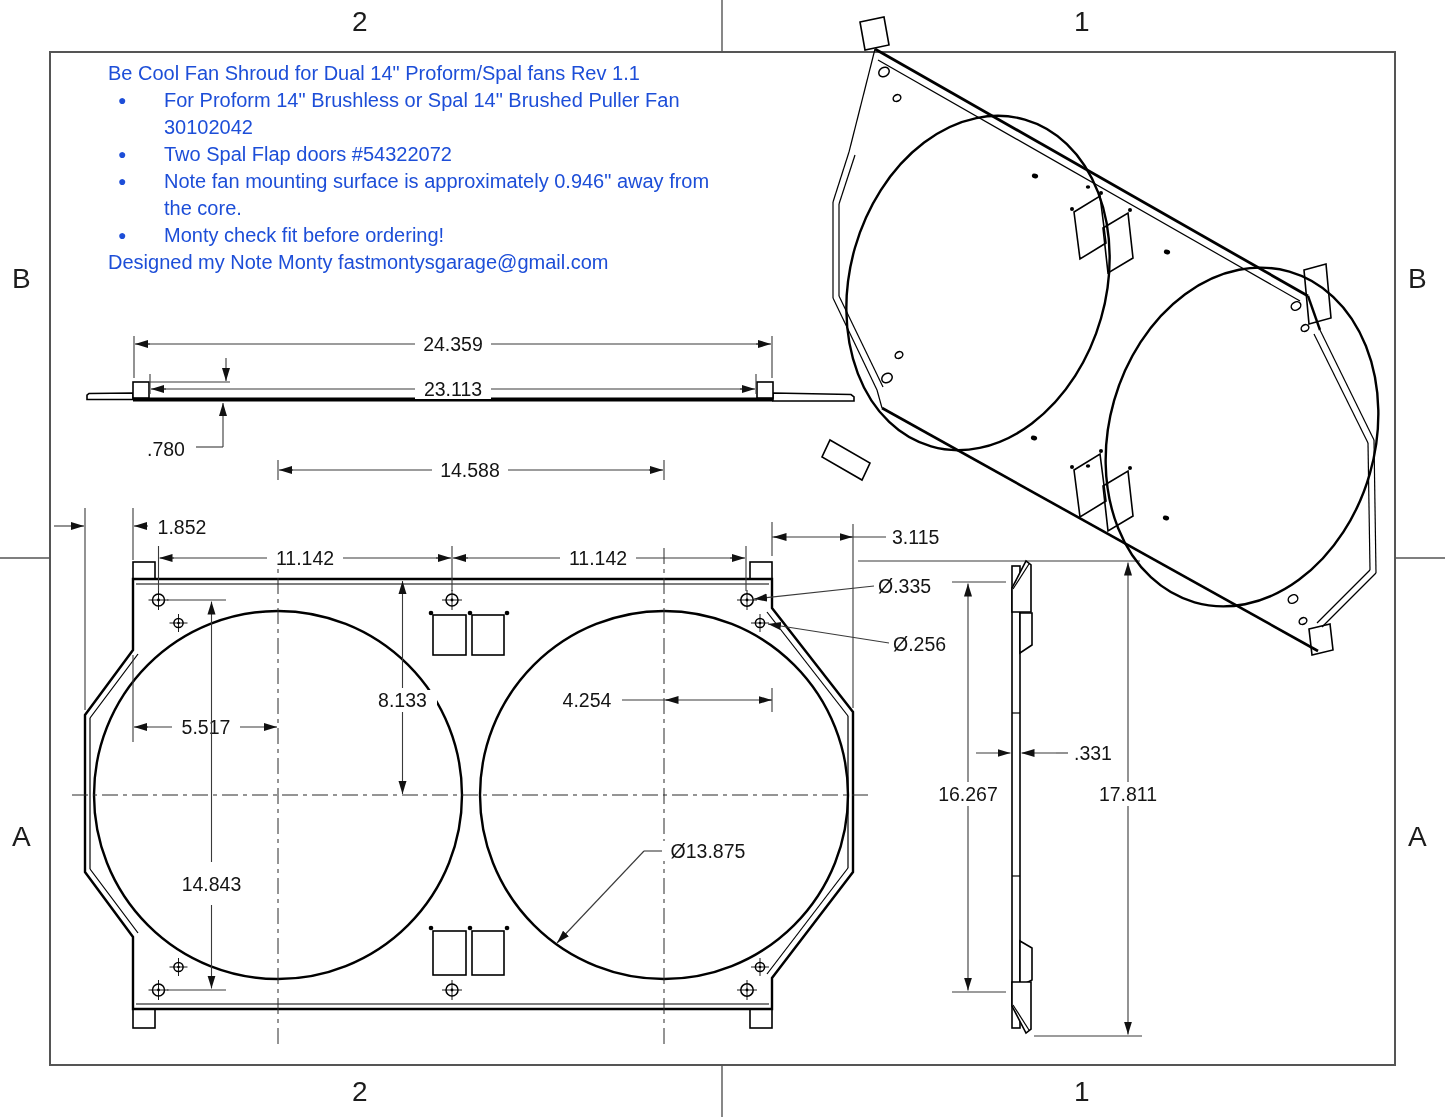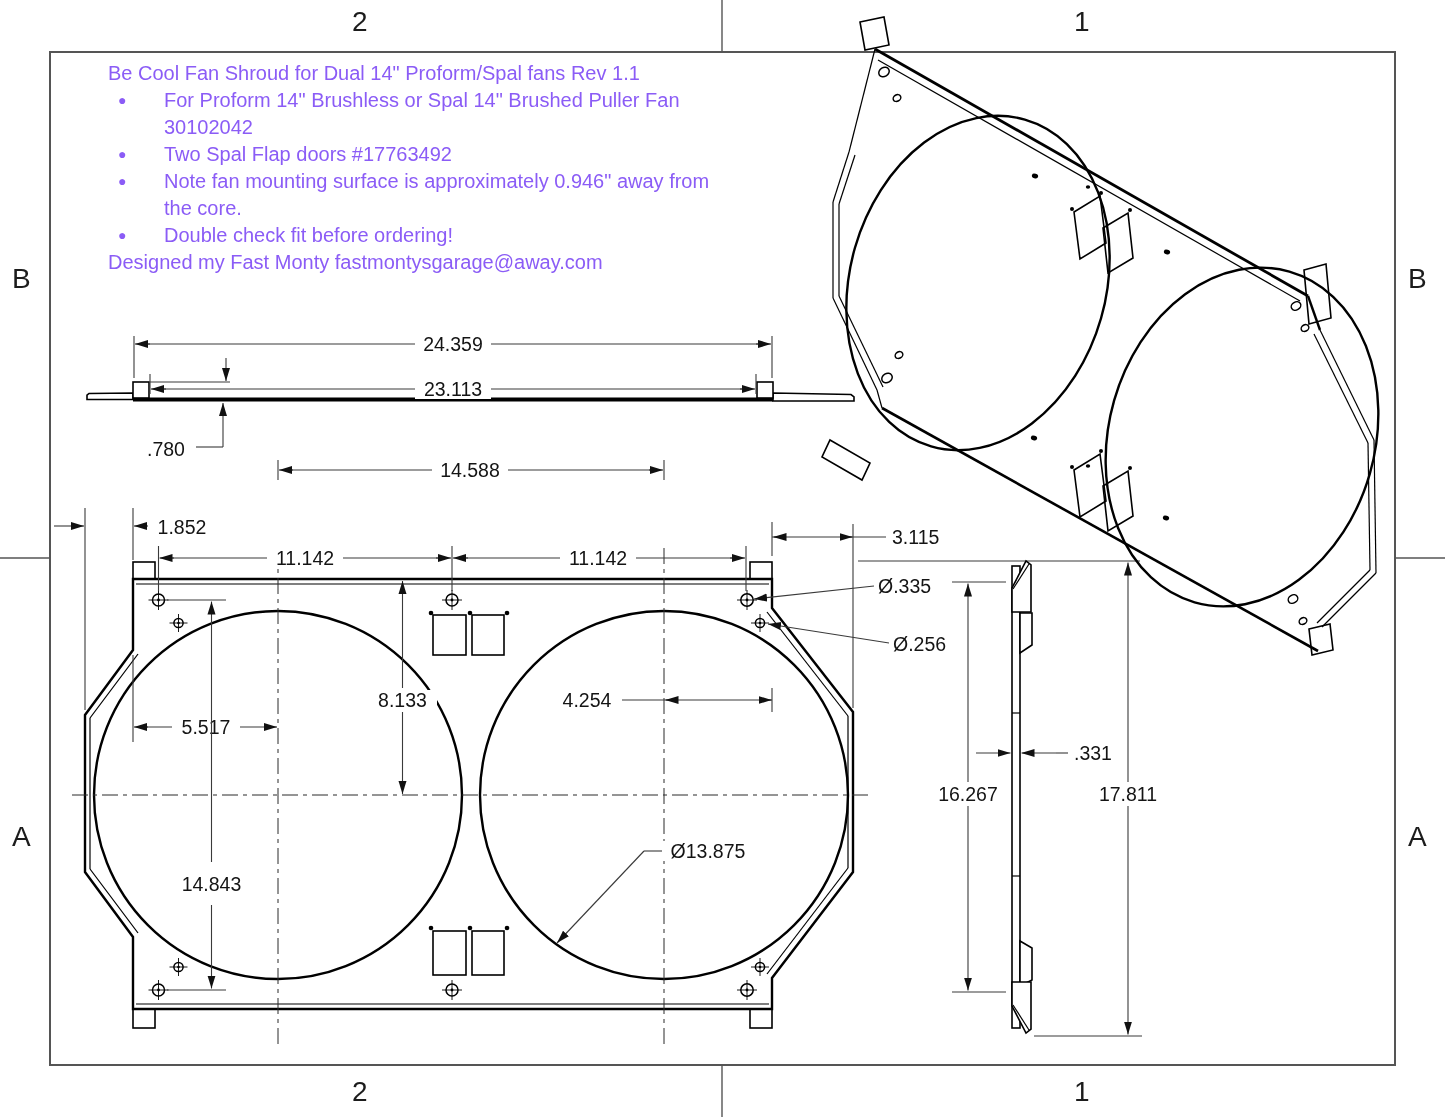--- a/index.html
+++ b/index.html
@@ -1,20 +1,20 @@
 <!DOCTYPE html>
 <html><head>
 <meta charset="utf-8">
 <style>
   html,body{margin:0;padding:0;background:#e8e8e8;}
   .sheet{position:relative;width:1445px;height:1117px;background:#ffffff;overflow:hidden;
          font-family:"Liberation Sans",sans-serif;}
   .sheet svg{position:absolute;left:0;top:0;}
   .zone{position:absolute;font-size:28px;color:#1c1c1c;}
-  .notes{position:absolute;left:108px;top:60px;width:652px;color:#8b5cf6;
+  .notes{position:absolute;left:108px;top:60px;width:652px;color:#1d4ed8;
          font-size:20px;line-height:27px;}
   .notes ul{list-style:none;margin:0;padding:0;}
   .notes li{display:flex;}
   .blt{width:46px;padding-left:10px;font-size:14px;line-height:27px;}
   .btxt{flex:1;max-width:562px;}
   
   .ol{stroke:#000;stroke-width:2.4;fill:none;}
   .thin{stroke:#000;stroke-width:1.2;fill:none;}
   .med{stroke:#000;stroke-width:1.6;fill:#fff;}
   .medn{stroke:#000;stroke-width:1.6;fill:none;}
@@ -370,27 +370,27 @@
 
   <div class="notes">
     <div class="title">Be Cool Fan Shroud for Dual 14" Proform/Spal fans Rev 1.1</div>
     <ul>
       <li>
           <span class="blt">●</span>
           <span class="btxt">For Proform 14" Brushless or Spal 14" Brushed Puller Fan 30102042</span>
         </li>
       <li>
           <span class="blt">●</span>
-          <span class="btxt">Two Spal Flap doors #17763492</span>
+          <span class="btxt">Two Spal Flap doors #54322072</span>
         </li>
       <li>
           <span class="blt">●</span>
           <span class="btxt">Note fan mounting surface is approximately 0.946" away from the core.</span>
         </li>
       <li>
           <span class="blt">●</span>
-          <span class="btxt">Double check fit before ordering!</span>
+          <span class="btxt">Monty check fit before ordering!</span>
         </li>
     </ul>
-    <div>Designed my Fast Monty  fastmontysgarage@away.com</div>
+    <div>Designed my Note Monty  fastmontysgarage@gmail.com</div>
   </div>
 
 </div>
 
 </body></html>

